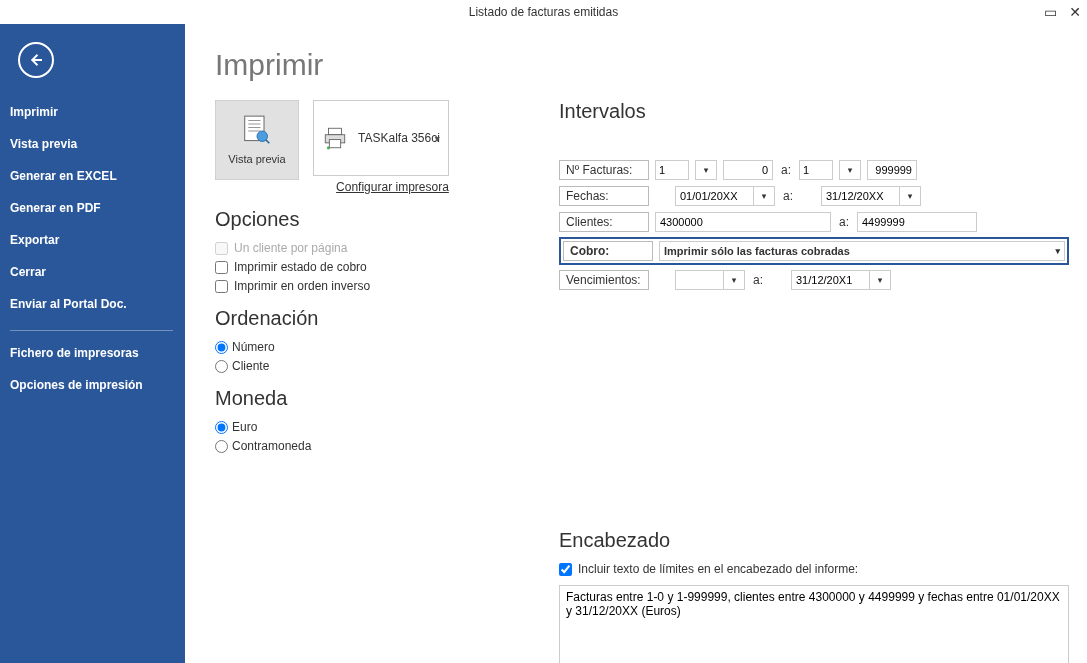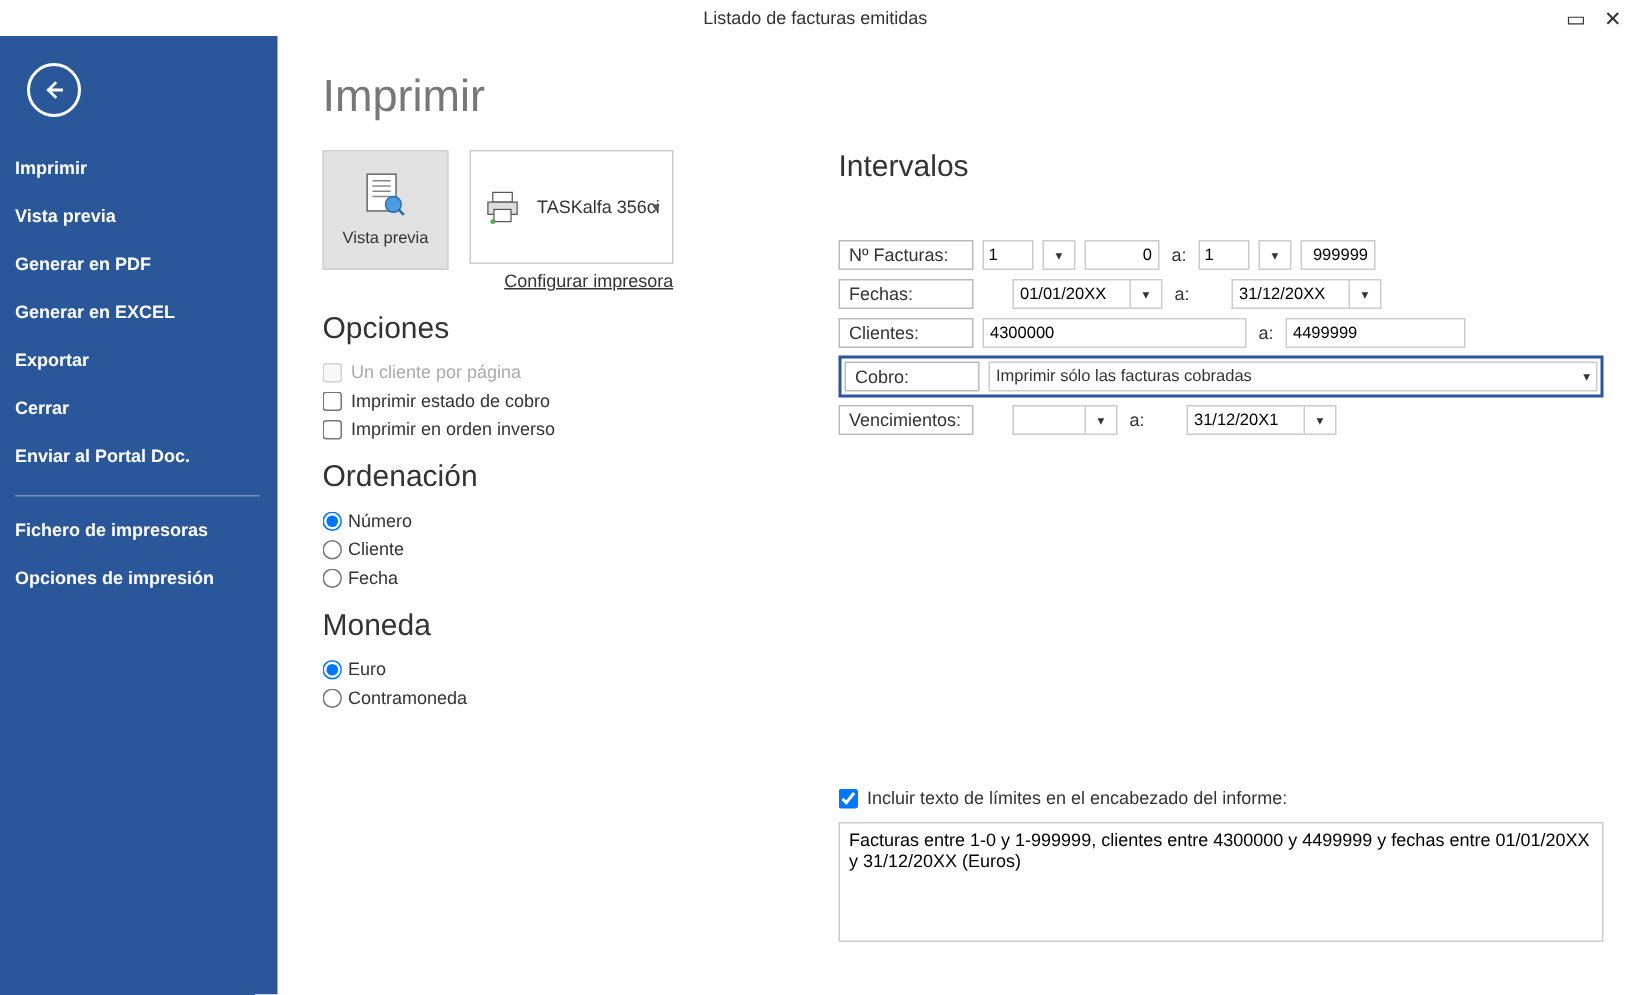--- a/index.html
+++ b/index.html
@@ -35,21 +35,21 @@
 .lbl-box { width: 90px; border: 1px solid #bbb; padding: 2px 6px; font-size: 12px; background: #fff; height: 20px; line-height: 14px; }
 .spin { width: 34px; height: 20px; border: 1px solid #ccc; font-size: 11px; padding: 0 3px; }
 .spin-sm { width: 22px; height: 20px; border: 1px solid #ccc; padding: 0; text-align: center; font-size: 9px; cursor: pointer; line-height: 18px; }
 .txt { height: 20px; border: 1px solid #ccc; font-size: 11px; padding: 0 4px; }
 .txt.w50 { width: 50px; text-align: right; }
 .txt.w120 { width: 120px; }
 .a-lbl { font-size: 12px; width: 14px; text-align: center; }
 .date-combo { display: flex; padding-left: 20px; }
 .date-combo .txt { width: 78px; border-right: none; }
 .date-combo .spin-sm { border-left: 1px solid #ccc; }
-.cobro-row { border: 2px solid #2a579a; padding: 2px; display: flex; align-items: center; gap: 6px; margin: 4px 0; }
+.cobro-row { border: 2px solid #2a579a; padding: 2px; display: flex; align-items: center; gap: 6px; margin: 4px 0; font-weight: bold; }
 .cobro-row .lbl-box { border: 1px solid #bbb; }
 .cobro-sel { flex: 1; height: 20px; border: 1px solid #ccc; font-size: 11px; padding: 0 4px; display: flex; align-items: center; justify-content: space-between; cursor: pointer; }
 .enc-area { border: 1px solid #ccc; width: 510px; height: 80px; font-size: 12px; padding: 4px 6px; resize: none; margin-top: 4px; font-family: inherit; }
 .col-right .section-h.first { margin-top: 0; }
 </style>
 </head>
 <body>
 
 <div class="titlebar">
   <span>Listado de facturas emitidas</span>
@@ -61,22 +61,22 @@
 
 <div class="container">
   <div class="sidebar">
     <div class="back-circle">
       <svg viewBox="0 0 24 24">
           <path d="M14 5l-7 7 7 7M6 12h14"></path>
         </svg>
     </div>
     <div class="nav-item">Imprimir</div>
     <div class="nav-item">Vista previa</div>
+    <div class="nav-item">Generar en EXCEL</div>
     <div class="nav-item">Generar en PDF</div>
-    <div class="nav-item">Generar en EXCEL</div>
     <div class="nav-item">Exportar</div>
     <div class="nav-item">Cerrar</div>
     <div class="nav-item">Enviar al Portal Doc.</div>
     <div class="nav-sep"></div>
     <div class="nav-item">Fichero de impresoras</div>
     <div class="nav-item">Opciones de impresión</div>
   </div>
 
   <div class="main">
     <div class="page-title">Imprimir</div>
@@ -127,24 +127,20 @@
 
         <div class="section-h">Ordenación</div>
         <label class="rad-row">
             <input type="radio" name="orden" checked="" style="">
             <span>Número</span>
           </label>
         <label class="rad-row">
             <input type="radio" name="orden" style="">
             <span>Cliente</span>
           </label>
-        <label class="rad-row">
-            <input type="radio" name="orden" style="">
-            <span>Fecha</span>
-          </label>
 
         <div class="section-h">Moneda</div>
         <label class="rad-row">
             <input type="radio" name="moneda" checked="" style="">
             <span>Euro</span>
           </label>
         <label class="rad-row">
             <input type="radio" name="moneda" style="">
             <span>Contramoneda</span>
           </label>
@@ -201,20 +197,21 @@
             </div>
           <span class="a-lbl">a:</span>
           <div class="date-combo">
               <input class="txt" value="31/12/20X1" style="">
               <div class="spin-sm">▾</div>
             </div>
         </div>
 
         <div style="height:220px"></div>
 
+        <div class="section-h">Encabezado</div>
         <label class="chk-row" style="margin-top:10px">
             <input type="checkbox" checked="" style="">
             <span>Incluir texto de límites en el encabezado del informe:</span>
           </label>
         <textarea class="enc-area" style="">Facturas entre 1-0 y 1-999999, clientes entre 4300000 y 4499999 y fechas entre 01/01/20XX y 31/12/20XX (Euros)</textarea>
       </div>
     </div>
   </div>
 </div>
 

